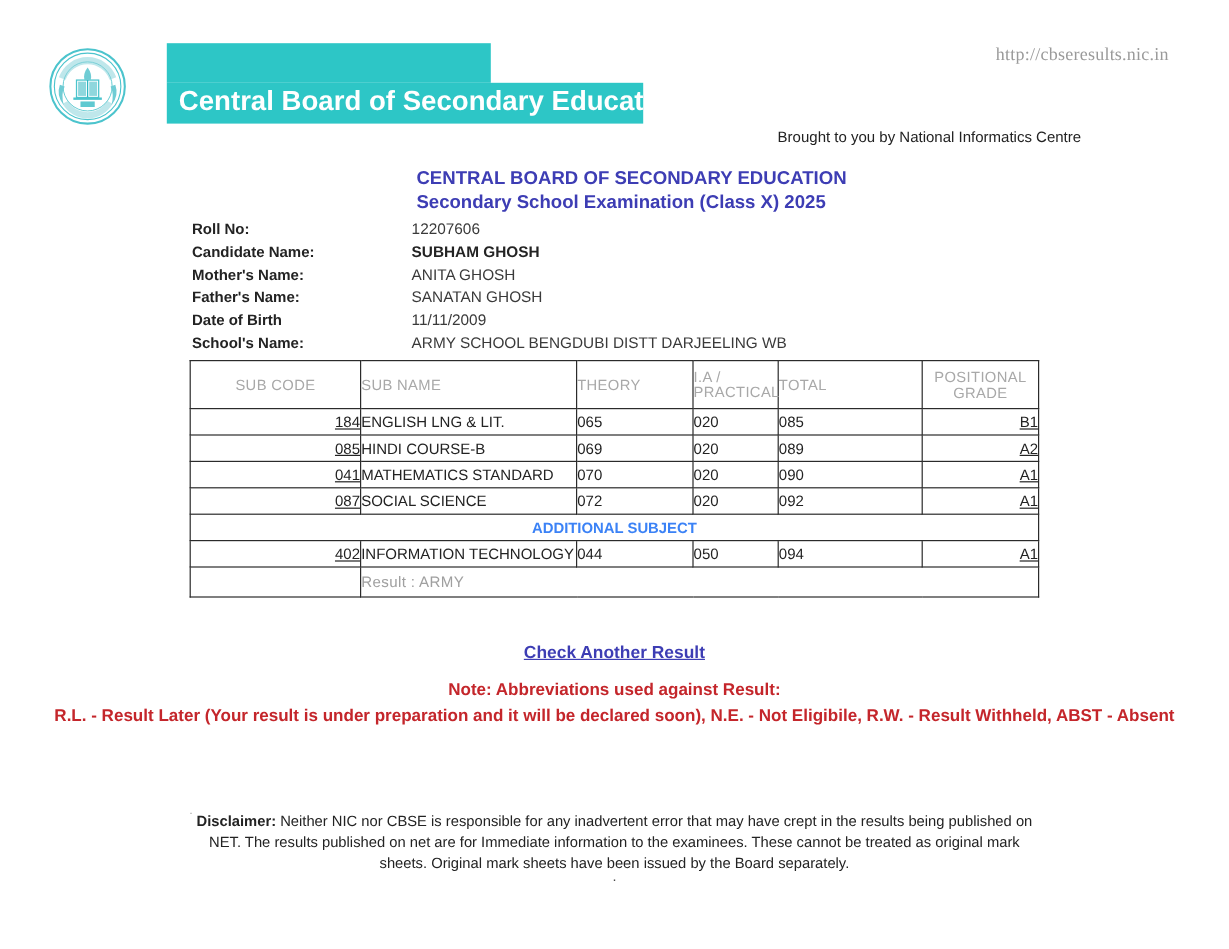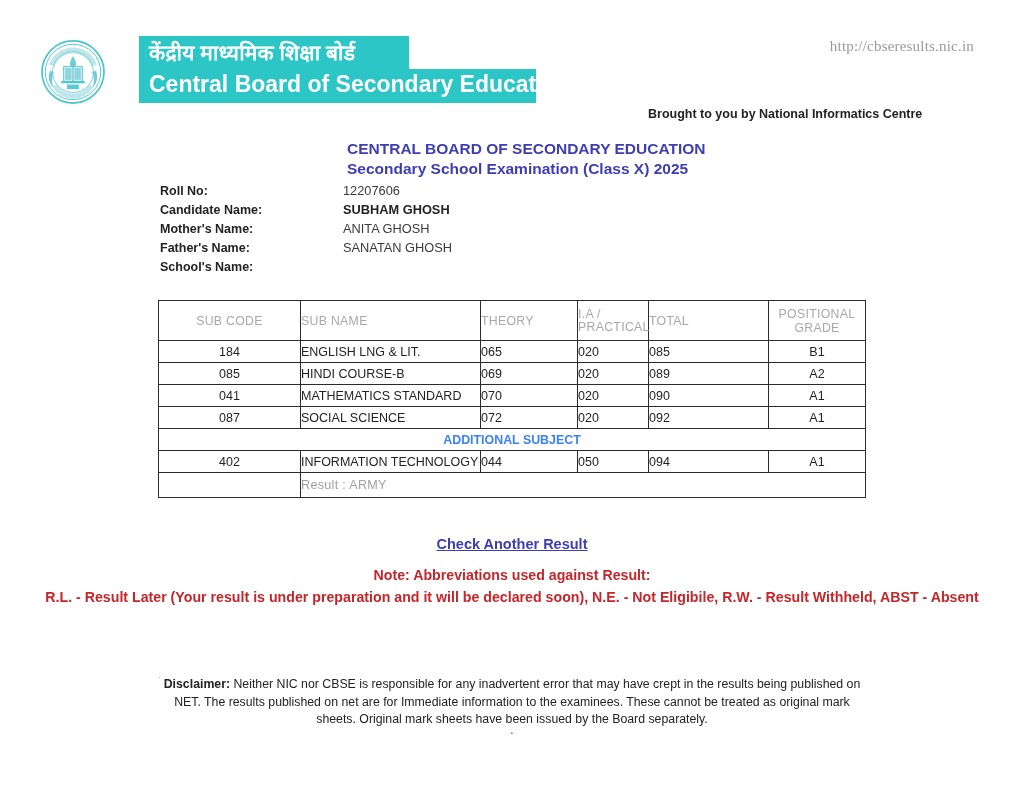--- a/index.html
+++ b/index.html
@@ -83,21 +83,21 @@
     letter-spacing: 0px;
     white-space: nowrap;
   }
 
   
   #brought-by {
     position: absolute;
     top: 107px;
     left: 648px;
     font-size: 12.5px;
-    font-weight: bold;
+    font-weight: normal;
     color: #222222;
     white-space: nowrap;
   }
 
   
   #result-heading-1 {
     position: absolute;
     top: 140px;
     left: 347px;
     font-size: 15.5px;
@@ -168,21 +168,21 @@
     color: #a8a8a8;
     font-size: 12.3px;
     font-weight: normal;
     letter-spacing: 0.3px;
   }
   thead td.hl { padding-left: 5px; text-align: left; }
   thead td.hc { text-align: center; }
   thead td.hl2 { padding-left: 5px; text-align: left; line-height: 13px; }
 
   tbody td { height: 22px; font-size: 12.5px; color: #232323; }
-  td.c-center { text-align: center; }
+  td.c-center { text-align: right; text-decoration: underline; }
   td.c-left { padding-left: 5px; text-align: left; }
 
   #row-additional td {
     height: 22px;
     text-align: center;
     font-size: 12.4px;
     font-weight: bold;
     color: #3b82f6;
   }
   #row-result td {
@@ -273,21 +273,20 @@
     <path d="M50 26 Q44 34 46 42 L54 42 Q56 34 50 26 Z" fill="#6fccd4"></path>
     <rect x="32" y="64" width="36" height="3" fill="#4cc4cd"></rect>
 
     <path d="M18 40 A34 34 0 0 1 82 40" fill="none" stroke="#8ad4db" stroke-width="9" opacity="0.55"></path>
 
     <path d="M22 70 A32 32 0 0 0 78 70" fill="none" stroke="#8ad4db" stroke-width="8" opacity="0.55"></path>
     <rect x="41" y="69" width="18" height="7" fill="#5fc9d1"></rect>
   </svg>
   <div id="banner-hindi"></div>
   <div id="banner-english"></div>
-  <div class="banner-hindi-text">केंद्रीय माध्यमिक शिक्षा बोर्ड</div>
   <div class="banner-english-text">Central Board of Secondary Education</div>
 </div>
 
 <div id="brought-by">Brought to you by National Informatics Centre</div>
 
 <div id="result-heading-1">CENTRAL BOARD OF SECONDARY EDUCATION</div>
 <div id="result-heading-2">Secondary School Examination (Class X) 2025</div>
 
 <div id="candidate-info">
   <div class="info-row">
@@ -300,21 +299,26 @@
   </div>
   <div class="info-row">
     <div class="info-label">Mother's Name:</div>
     <div class="info-value">ANITA GHOSH</div>
   </div>
   <div class="info-row">
     <div class="info-label">Father's Name:</div>
     <div class="info-value">SANATAN GHOSH</div>
   </div>
   <div class="info-row">
+    <div class="info-label">Date of Birth</div>
+    <div class="info-value">11/11/2009</div>
+  </div>
+  <div class="info-row">
     <div class="info-label">School's Name:</div>
+    <div class="info-value">ARMY SCHOOL BENGDUBI DISTT DARJEELING WB</div>
   </div>
 </div>
 
 <table id="marks-table">
   <colgroup>
     <col class="col-code">
       <col class="col-name">
       <col class="col-theory">
     <col class="col-ia">
       <col class="col-total">

